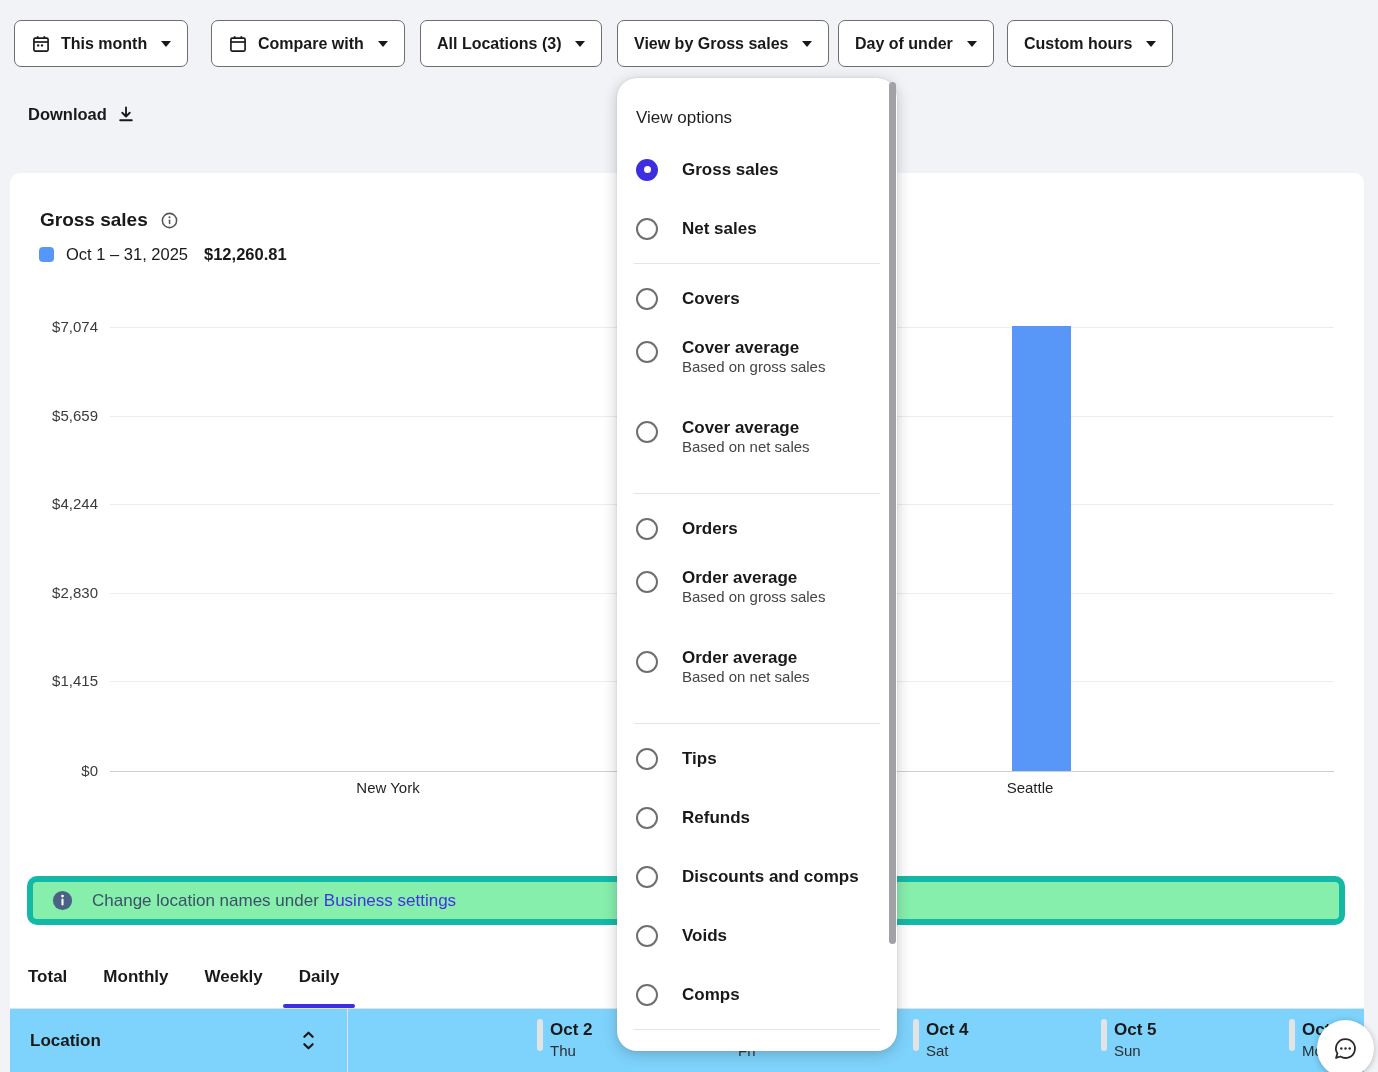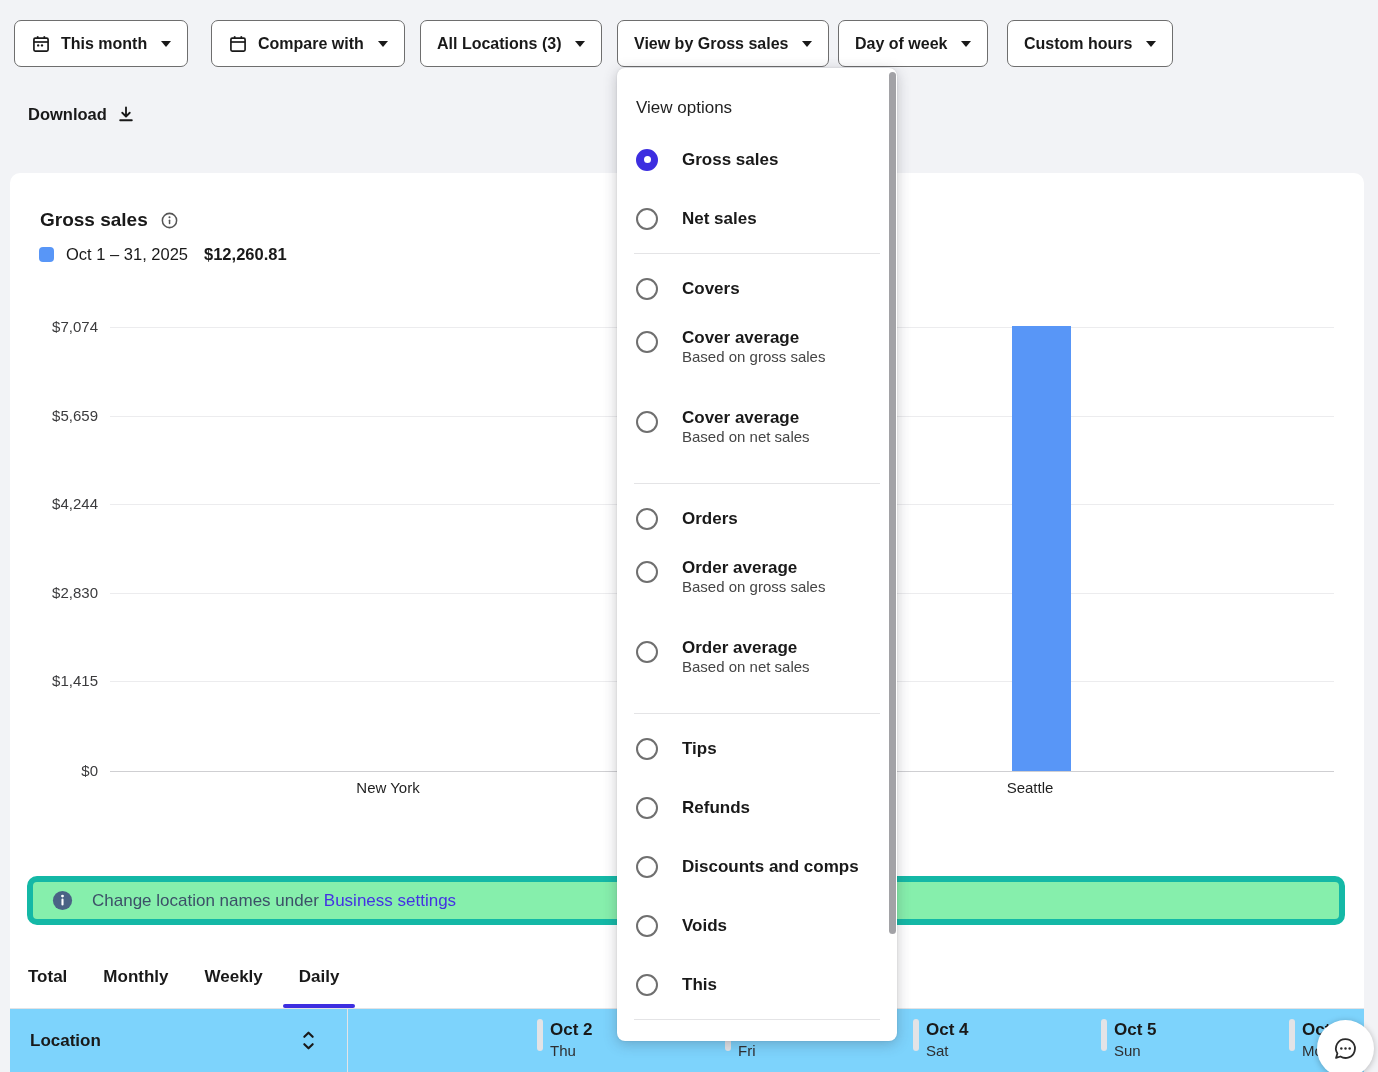--- a/index.html
+++ b/index.html
@@ -59,22 +59,22 @@
   
   .thead { position: absolute; left: 0; top: 836px; width: 1354px; height: 63px; background: #7dd3fc; }
   .loc-label { position: absolute; left: 20px; top: 22px; font: bold 17px "Liberation Sans", sans-serif; }
   .sort { position: absolute; left: 292px; top: 20px; cursor: pointer; background: none; border: none; }
   .col-border { position: absolute; left: 337px; top: 0; width: 1px; height: 63px; background: #e4e4e6; }
   .date-cell { position: absolute; top: 0; width: 188px; height: 63px; padding: 10px 0 0 13px; }
   .date-cell .tick { position: absolute; left: 0; top: 10px; width: 6px; height: 32px; background: #e3e3e6; border-radius: 3px; }
   .date-cell .d1 { font: bold 17px "Liberation Sans", sans-serif; line-height: 22px; }
   .date-cell .d2 { font-size: 15px; color: #2e2e30; line-height: 19px; }
   
-  .menu { position: absolute; left: 617px; top: 68px; width: 280px; height: 973px;
-    background: #fff; border-radius: 8px; z-index: 50; padding-top: 30px;
+  .menu { position: absolute; left: 617px; top: 78px; width: 280px; height: 973px;
+    background: #fff; border-radius: 20px; z-index: 50; padding-top: 30px;
     box-shadow: 0 3px 14px rgba(55,55,70,.28), 0 0 2px rgba(0,0,0,.12); }
   .menu-title { padding-left: 19px; font-size: 17px; color: #1f1f1f; margin-bottom: 12px; }
   .mi { display: flex; align-items: center; gap: 24px; padding-left: 19px; height: 59px; cursor: pointer; }
   .mi.has-sub { height: 80px; align-items: flex-start; padding-top: 10px; }
   .mi.has-sub .radio { margin-top: 3px; }
   .radio { position: relative; flex: none; width: 22px; height: 22px; border-radius: 50%;
     border: 2px solid #6f6f6f; background: #fff; }
   .radio.sel { border-color: #3d2ee0; background: #3d2ee0; }
   .radio.sel::after { content: ""; position: absolute; left: 50%; top: 50%; width: 7px; height: 7px;
     margin: -3.5px 0 0 -3.5px; border-radius: 50%; background: #fff; }
@@ -123,21 +123,21 @@
   <span>All Locations (3)</span>
   <span class="chev"></span>
 </button>
 
 <button class="tbtn" style="left:617px">
   <span>View by Gross sales</span>
   <span class="chev"></span>
 </button>
 
 <button class="tbtn" style="left:838px">
-  <span>Day of week</span>
+  <span>Day of under</span>
   <span class="chev"></span>
 </button>
 
 <button class="tbtn" style="left:1007px">
   <span>Custom hours</span>
   <span class="chev"></span>
 </button>
 
 <button class="download">
   <span>Download</span>
@@ -307,21 +307,21 @@
   <div class="mi">
     <span class="radio"></span>
     <span class="mi-label">Discounts and comps</span>
   </div>
   <div class="mi">
     <span class="radio"></span>
     <span class="mi-label">Voids</span>
   </div>
   <div class="mi">
     <span class="radio"></span>
-    <span class="mi-label">This</span>
+    <span class="mi-label">Comps</span>
   </div>
   <div class="menu-divider"></div>
 
   <div class="menu-scrollbar"></div>
 </div>
 
 <button class="fab">
   <span class="icn">
     <svg viewBox="0 0 24 24" width="27" height="27">
         <path d="M12 3.6a8.4 8.4 0 1 1-4.5 15.5L3.6 20.4l1.2-3.9A8.4 8.4 0 0 1 12 3.6z" fill="none" stroke="#2b2b2b" stroke-width="1.6" stroke-linejoin="round"></path>

